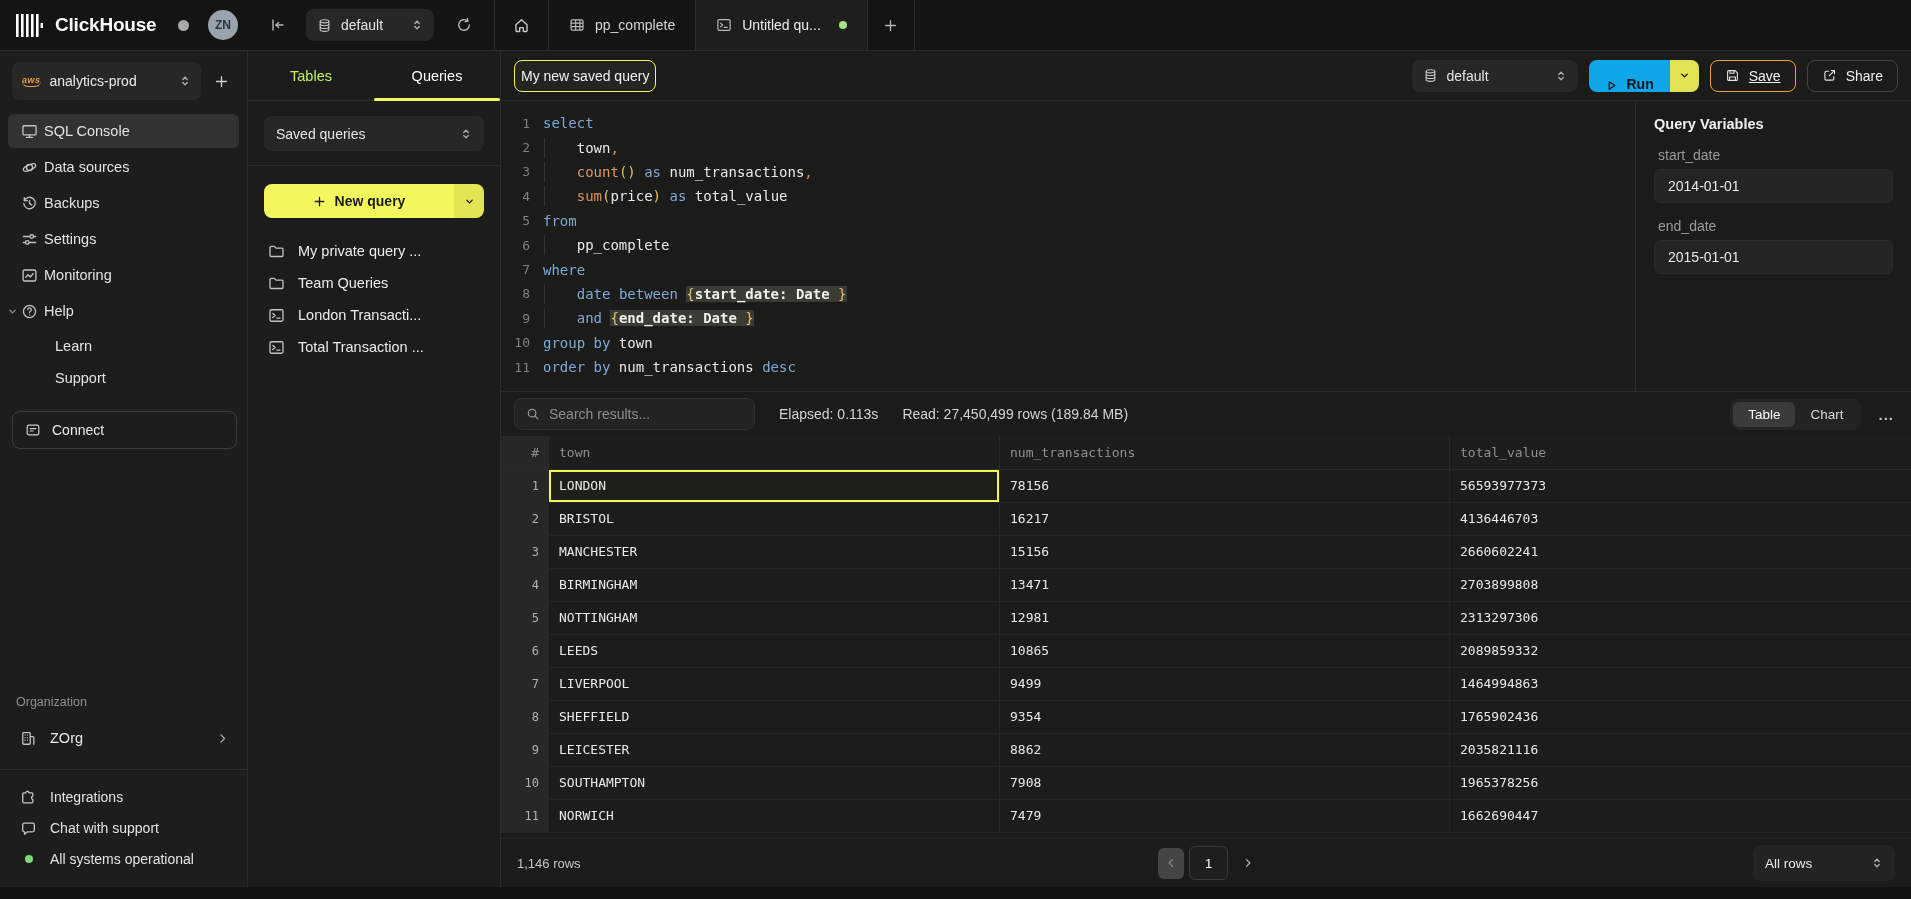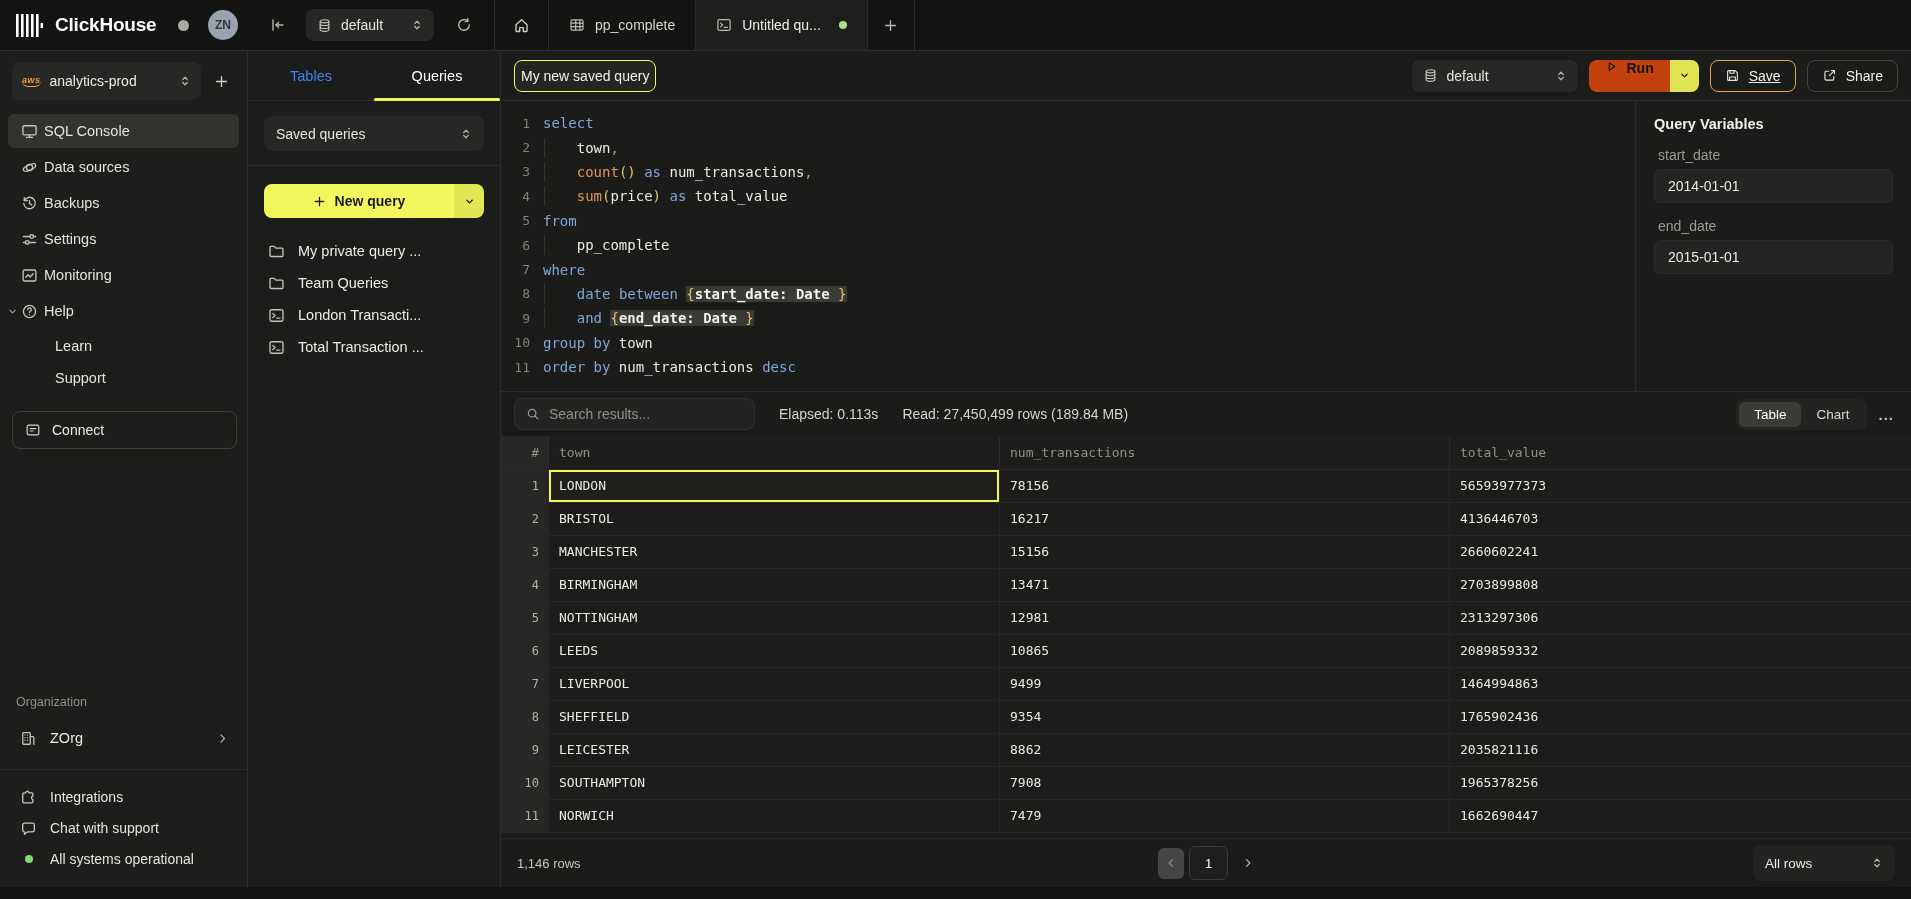--- a/index.html
+++ b/index.html
@@ -61,21 +61,21 @@
   #org-row .org-ic { color:#c3c3bf; }
   #org-row .chev-r { margin-left:auto; color:#b2b2ae; }
   #side-div { height:1px; background:#2c2c2a; margin:14px 0 12px; }
   .foot-item { height:30px; margin:0 8px 1px; padding:0 10px 0 12px; display:flex; align-items:center; gap:13px; color:#e3e3df; font-size:14px; border-radius:6px; }
   .foot-item .ic { width:17px; color:#c3c3bf; }
   .status-dot { width:8px; height:8px; border-radius:50%; margin:0 4.5px; }
 
   
   #queries-panel { width:253px; flex:none; background:#1c1c1b; border-right:1px solid #2c2c2a; display:flex; flex-direction:column; }
   #qp-tabs { height:50px; flex:none; border-bottom:1px solid #2c2c2a; display:flex; }
-  .qp-tab { flex:1; display:flex; align-items:center; justify-content:center; font-size:14.5px; color:#3b82f6; position:relative; }
+  .qp-tab { flex:1; display:flex; align-items:center; justify-content:center; font-size:14.5px; color:#bef264; position:relative; }
   .qp-tab.active { color:#fff; }
   .qp-tab.active::after { content:""; position:absolute; left:0; right:0; bottom:-1px; height:3px; background:#f3f75e; border-radius:2px; }
   #qp-body { padding:15px 16px 0; }
   .select-box { height:35px; background:#272726; border-radius:8px; display:flex; align-items:center; padding:0 12px; font-size:14px; color:#e5e5e1; }
   .select-box .updown { margin-left:auto; color:#b0b0ac; }
   #qp-div { height:1px; background:#2c2c2a; margin:14px -16px 0; }
   #new-query { margin-top:18px; height:34px; display:flex; border-radius:8px; overflow:hidden; }
   #new-query-main { flex:1; background:#f3f75e; color:#1a1a18; display:flex; align-items:center; justify-content:center; gap:9px; font-size:14px; font-weight:600; }
   #new-query-main .ic { color:#1a1a18; }
   #new-query-chev { width:30px; background:#e2e654; color:#1a1a18; display:flex; align-items:center; justify-content:center; }
@@ -88,21 +88,21 @@
   .q-item .ic { color:#c3c3bf; }
 
   
   #main { flex:1; min-width:0; background:#1b1b1a; display:flex; flex-direction:column; }
   #editor-toolbar { height:50px; flex:none; border-bottom:1px solid #2c2c2a; display:flex; align-items:center; padding:0 13px; }
   #saved-query-tab { height:32px; padding:0 6px; background:#242423; border:1px solid #f3f75e; border-radius:8px; display:flex; align-items:center; color:#f2f2ee; font-size:14px; }
   #et-right { margin-left:auto; display:flex; align-items:center; gap:11px; }
   #et-db { width:166px; }
   #et-db .updown { margin-left:auto; }
   #run-btn { height:32px; display:flex; border-radius:8px; overflow:hidden; }
-  #run-main { background:#c2410c; color:#171715; display:flex; align-items:flex-start; gap:9px; padding:0 16px; font-size:14px; font-weight:600; }
+  #run-main { background:#0ea5e9; color:#171715; display:flex; align-items:flex-end; gap:9px; padding:0 16px; font-size:14px; font-weight:600; }
   #run-main .ic { color:#171715; }
   #run-chev { width:29px; background:#e0e452; color:#171715; display:flex; align-items:center; justify-content:center; }
   .ghost-btn { height:32px; padding:0 14px; border-radius:8px; display:flex; align-items:center; gap:9px; font-size:14px; color:#f0f0ec; background:transparent; }
   #save-btn { border:1.5px solid #e8a33d;text-decoration:underline; }
   #share-btn { border:1px solid #454542; }
   .ghost-btn .ic { color:#e4e4e0; }
 
   
   #editor-row { height:290px; flex:none; display:flex; }
   #editor { flex:1; min-width:0; padding-top:10px; font-family:"DejaVu Sans Mono", monospace; font-size:14px; }
@@ -121,21 +121,21 @@
   
   #variables-panel { width:276px; flex:none; border-left:1px solid #2c2c2a; padding:15px 18px; }
   #vars-title { font-size:14.5px; font-weight:600; color:#f0f0ec; }
   .var-label { margin:15px 4px 6px; font-size:14px; color:#9a9a96; }
   .var-input { width:100%; height:34px; background:#242423; border:1px solid #2b2b29; border-radius:6px; color:#e9e9e5; font-size:14px; padding:0 13px; font-family:"Liberation Sans", sans-serif; outline:none; }
 
   
   #results-toolbar { height:45px; flex:none; border-top:1px solid #2c2c2a; display:flex; align-items:center; padding:0 13px; }
   #results-search { margin-top:0; width:241px; height:32px; background:#232322; border:1px solid #30302e; }
   .meta-text { margin-left:24px; font-size:14px; color:#d3d3cf; }
-  #rt-right { margin-left:auto; display:flex; align-items:center; gap:7px; }
+  #rt-right { margin-left:auto; display:flex; align-items:center; gap:13px; }
   #view-toggle { background:#232322; border-radius:8px; padding:3px; display:flex; }
   .seg { padding:5px 15px; border-radius:6px; font-size:13.5px; color:#d8d8d4; }
   .seg.active { background:#3b3b38; color:#fff; }
   #more-dots { color:#c0c0bc; font-size:15px; font-weight:700; letter-spacing:1px; padding:0 4px; }
 
   
   #results-table { flex:1; overflow:hidden; font-family:"DejaVu Sans Mono", monospace; font-size:13px; }
   #grid { display:grid; grid-template-columns:48px 451px 450px 1fr; }
   .th { height:34px; display:flex; align-items:center; padding-left:10px; color:#8f8f8b; border-bottom:1px solid #2a2a28; border-right:1px solid #2a2a28; background:#1d1d1c; }
   .th:nth-child(4n) { border-right:none; }

